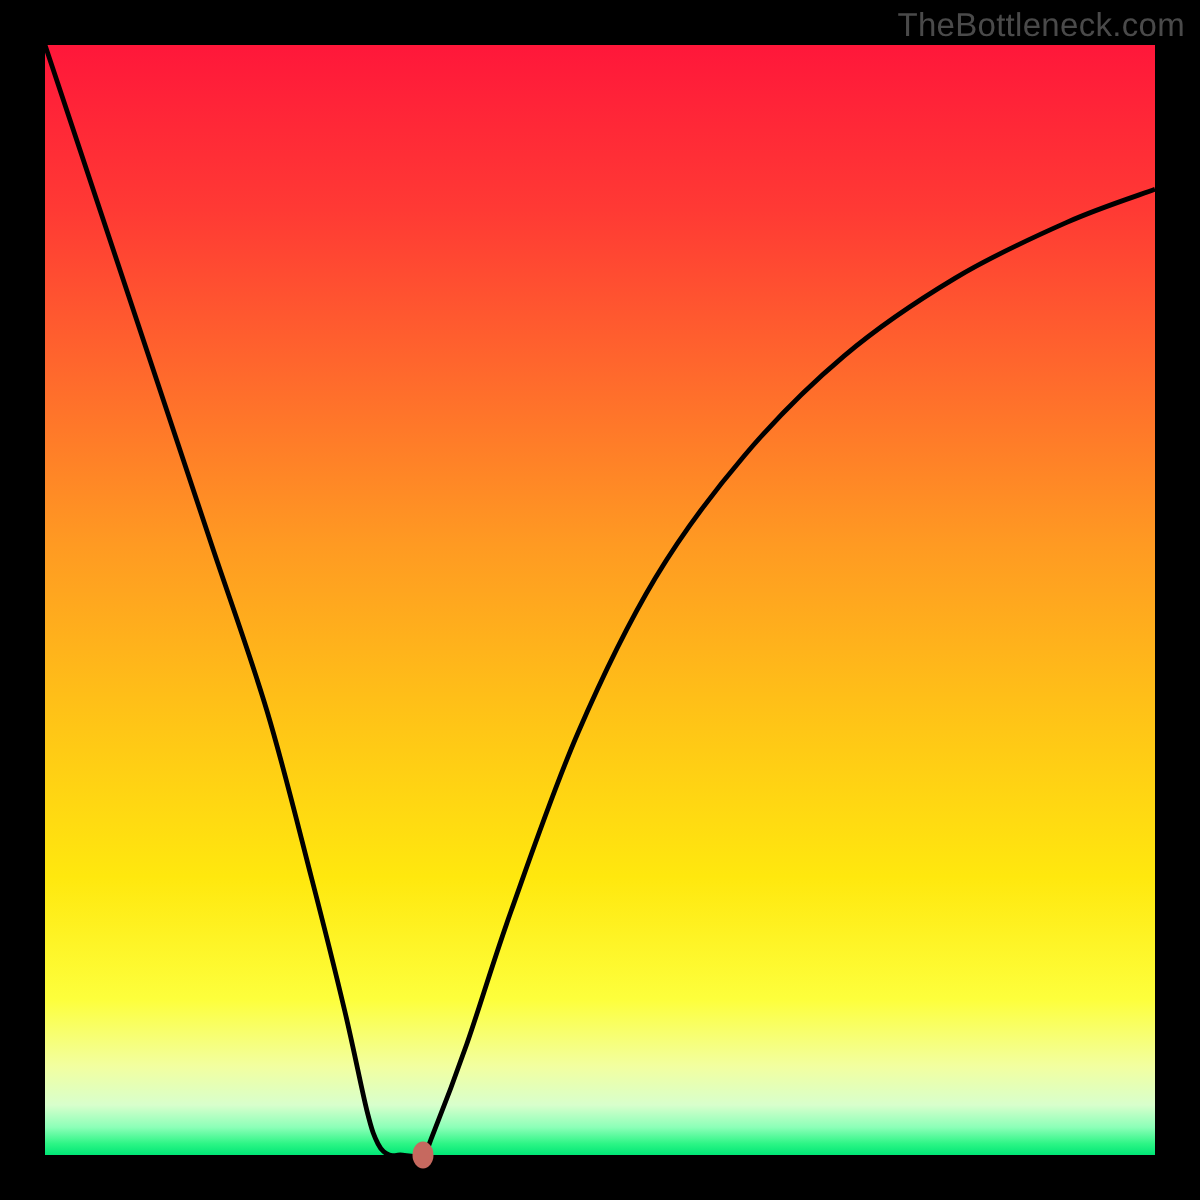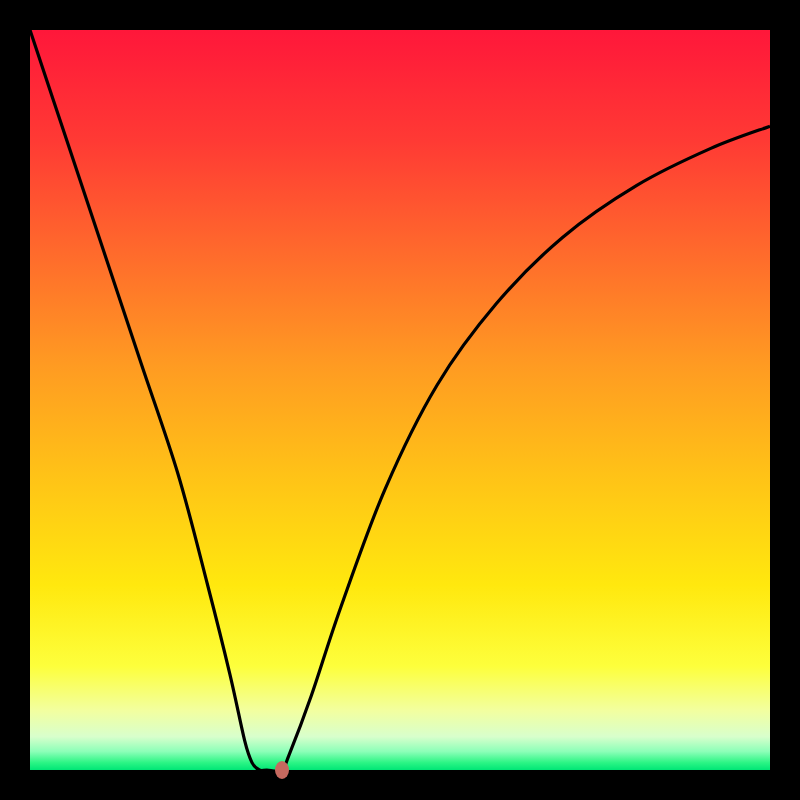--- a/index.html
+++ b/index.html
@@ -61,20 +61,21 @@
     background: #c6695f;
     transform: translate(-50%, -50%);
     z-index: 3;
   }
 </style>
 </head>
 <body>
 
 <div class="frame">
 
+  <div class="watermark">TheBottleneck.com</div>
 
   <div class="plot-area">
 
     <svg class="gradient-svg" viewBox="0 0 740 740" preserveAspectRatio="none">
       <defs>
         <linearGradient id="bg-grad" x1="0" y1="0" x2="0" y2="1">
             <stop offset="0%" stop-color="#ff173a"></stop>
             <stop offset="15%" stop-color="#ff3a34"></stop>
             <stop offset="30%" stop-color="#ff6a2c"></stop>
             <stop offset="45%" stop-color="#ff9a22"></stop>

